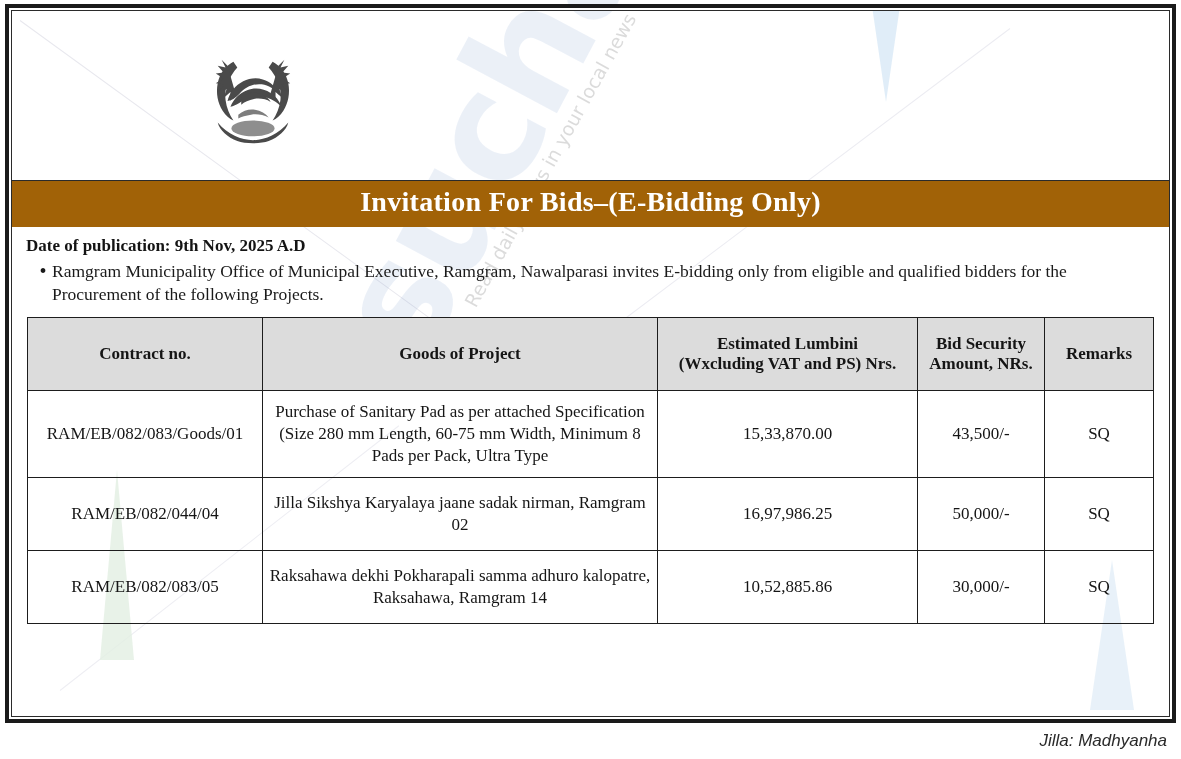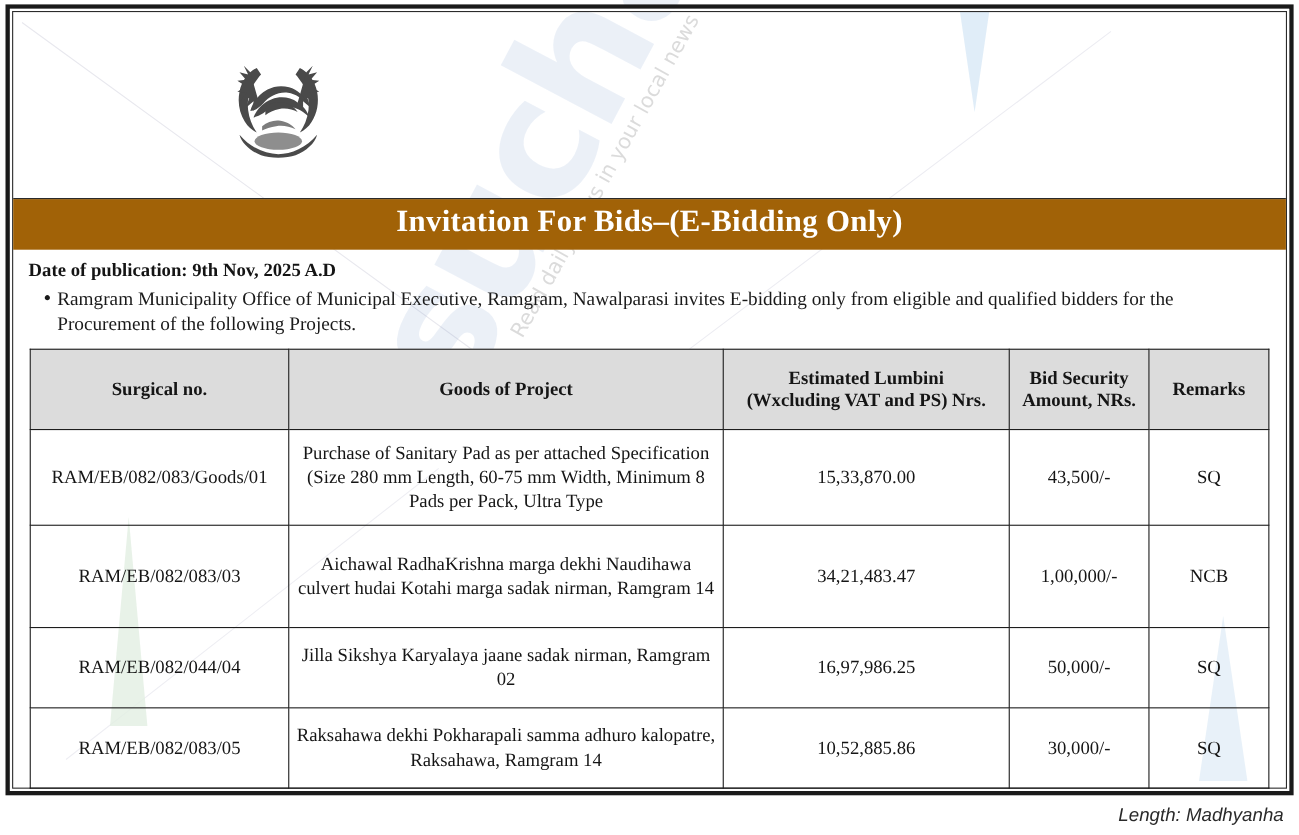--- a/index.html
+++ b/index.html
@@ -308,48 +308,41 @@
       <table class="bids">
         <colgroup>
           <col class="col-contract">
                 <col class="col-project">
                 <col class="col-amount">
           <col class="col-security">
                 <col class="col-remarks">
         </colgroup>
         <thead>
           <tr>
-            <th>Surgical no.</th>
+            <th>Contract no.</th>
             <th>Goods of Project</th>
             <th>
               <div>Estimated Lumbini</div>
               <div>(Wxcluding VAT and PS) Nrs.</div>
             </th>
             <th>
               <div>Bid Security</div>
               <div>Amount, NRs.</div>
             </th>
             <th>Remarks</th>
           </tr>
         </thead>
         <tbody>
           <tr class="r1">
             <td>RAM/EB/082/083/Goods/01</td>
             <td>Purchase of Sanitary Pad as per attached Specification (Size 280 mm Length, 60-75 mm Width, Minimum 8 Pads per Pack, Ultra Type</td>
             <td>15,33,870.00</td>
             <td>43,500/-</td>
             <td>SQ</td>
           </tr>
-          <tr class="r3">
-            <td>RAM/EB/082/083/03</td>
-            <td>Aichawal RadhaKrishna marga dekhi Naudihawa culvert hudai Kotahi marga sadak nirman, Ramgram 14</td>
-            <td>34,21,483.47</td>
-            <td>1,00,000/-</td>
-            <td>NCB</td>
-          </tr>
           <tr class="r4">
             <td>RAM/EB/082/044/04</td>
             <td>Jilla Sikshya Karyalaya jaane sadak nirman, Ramgram 02</td>
             <td>16,97,986.25</td>
             <td>50,000/-</td>
             <td>SQ</td>
           </tr>
           <tr class="r5">
             <td>RAM/EB/082/083/05</td>
             <td>Raksahawa dekhi Pokharapali samma adhuro kalopatre, Raksahawa, Ramgram 14</td>
@@ -359,15 +352,15 @@
           </tr>
         </tbody>
       </table>
 
     </div>
 
   </div>
   </div>
   </div>
 
-  <div class="source">Length: Madhyanha</div>
+  <div class="source">Jilla: Madhyanha</div>
 
 </div>
 
 </body></html>

